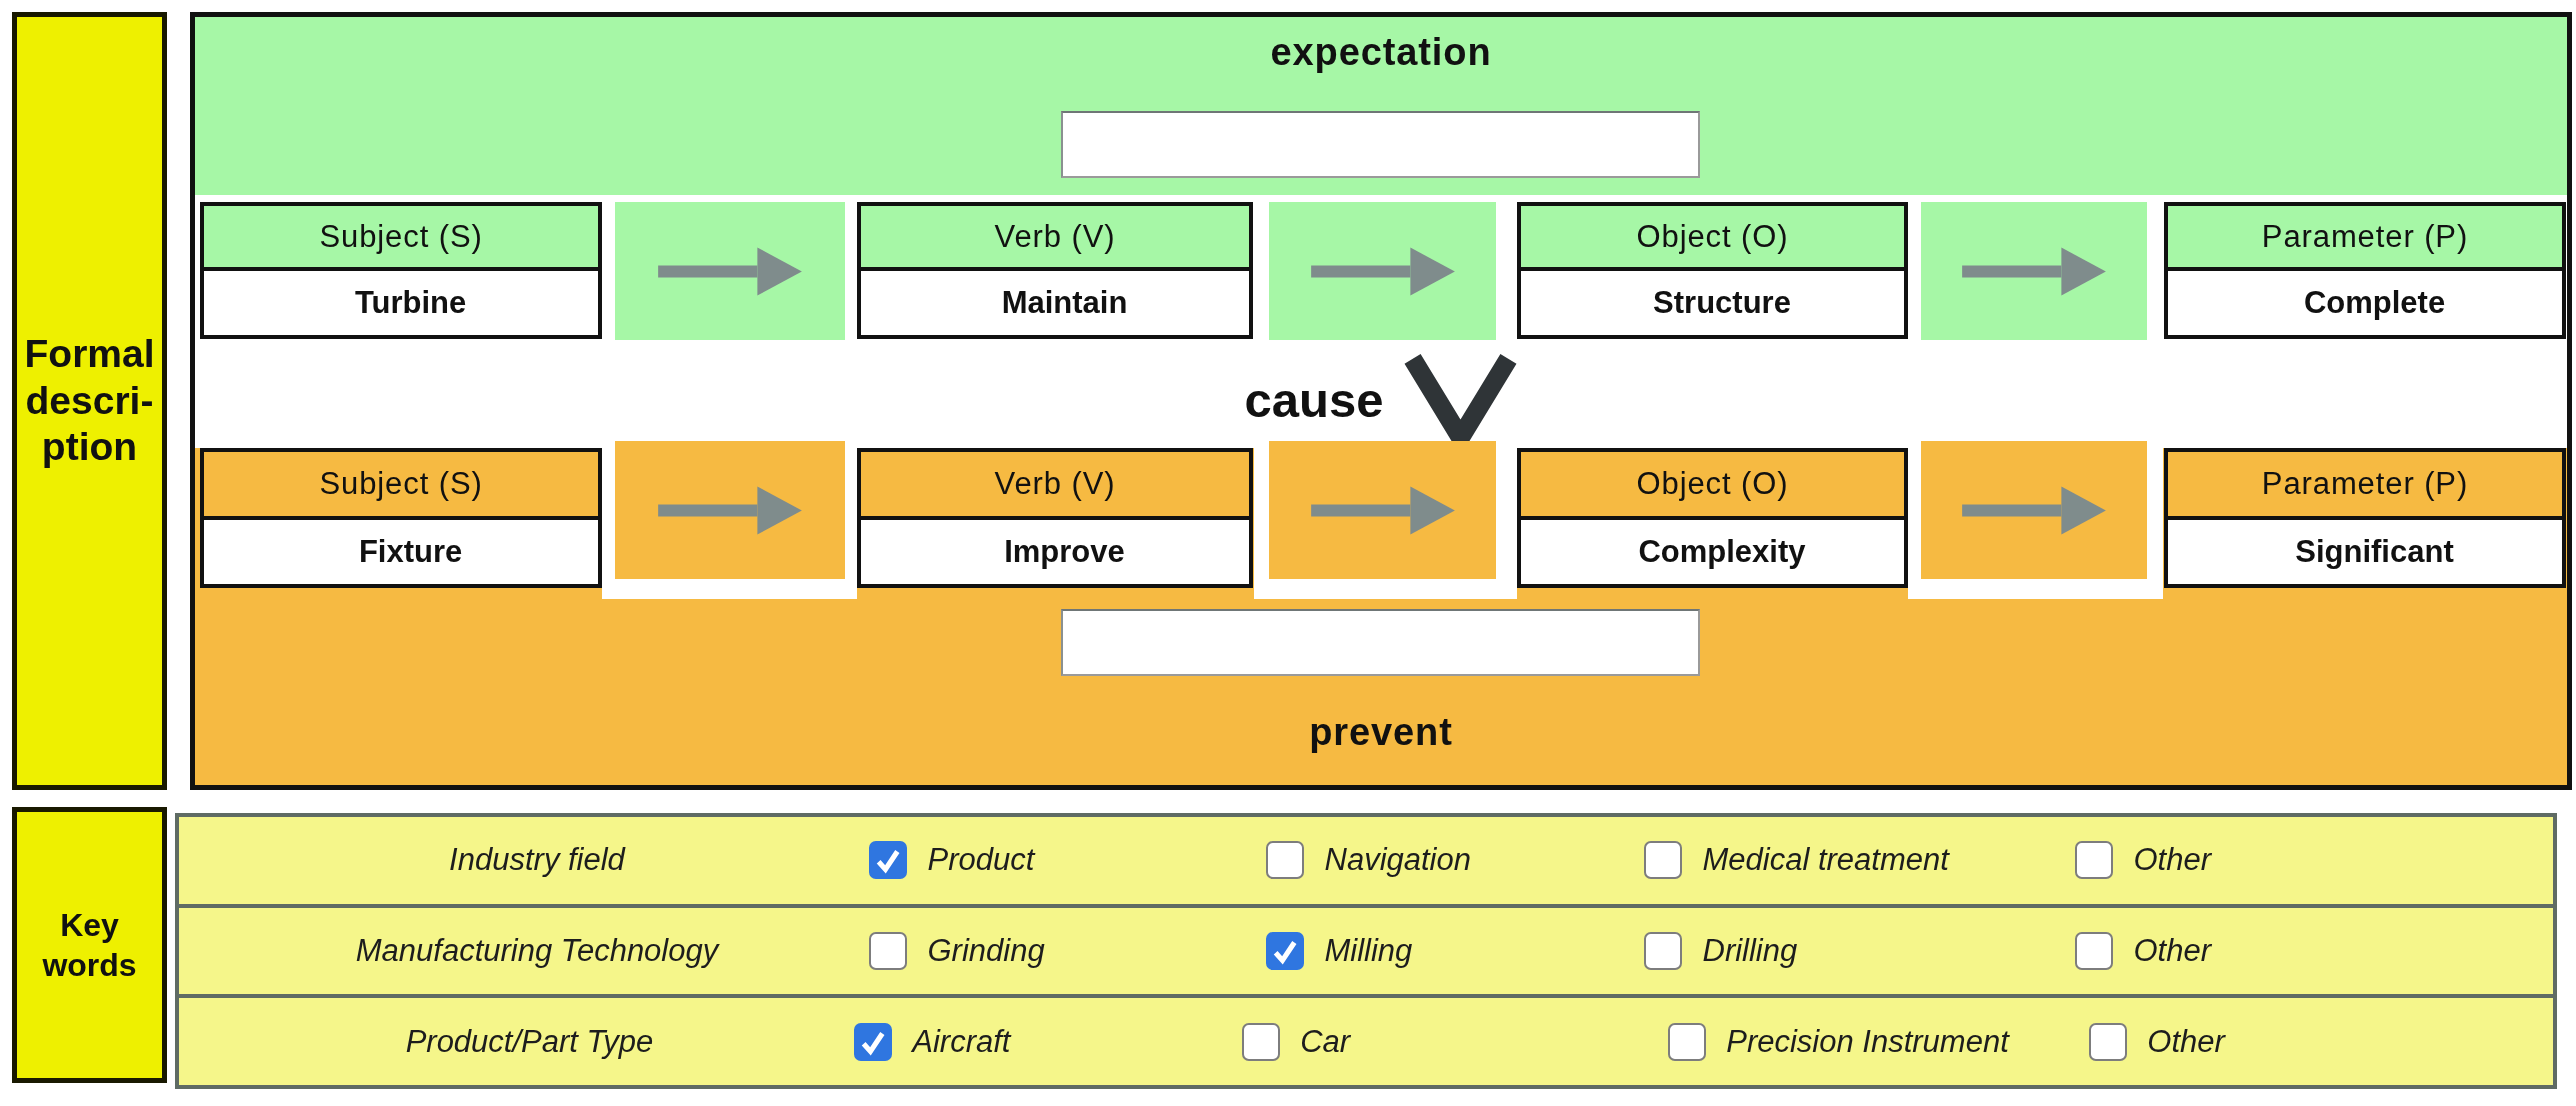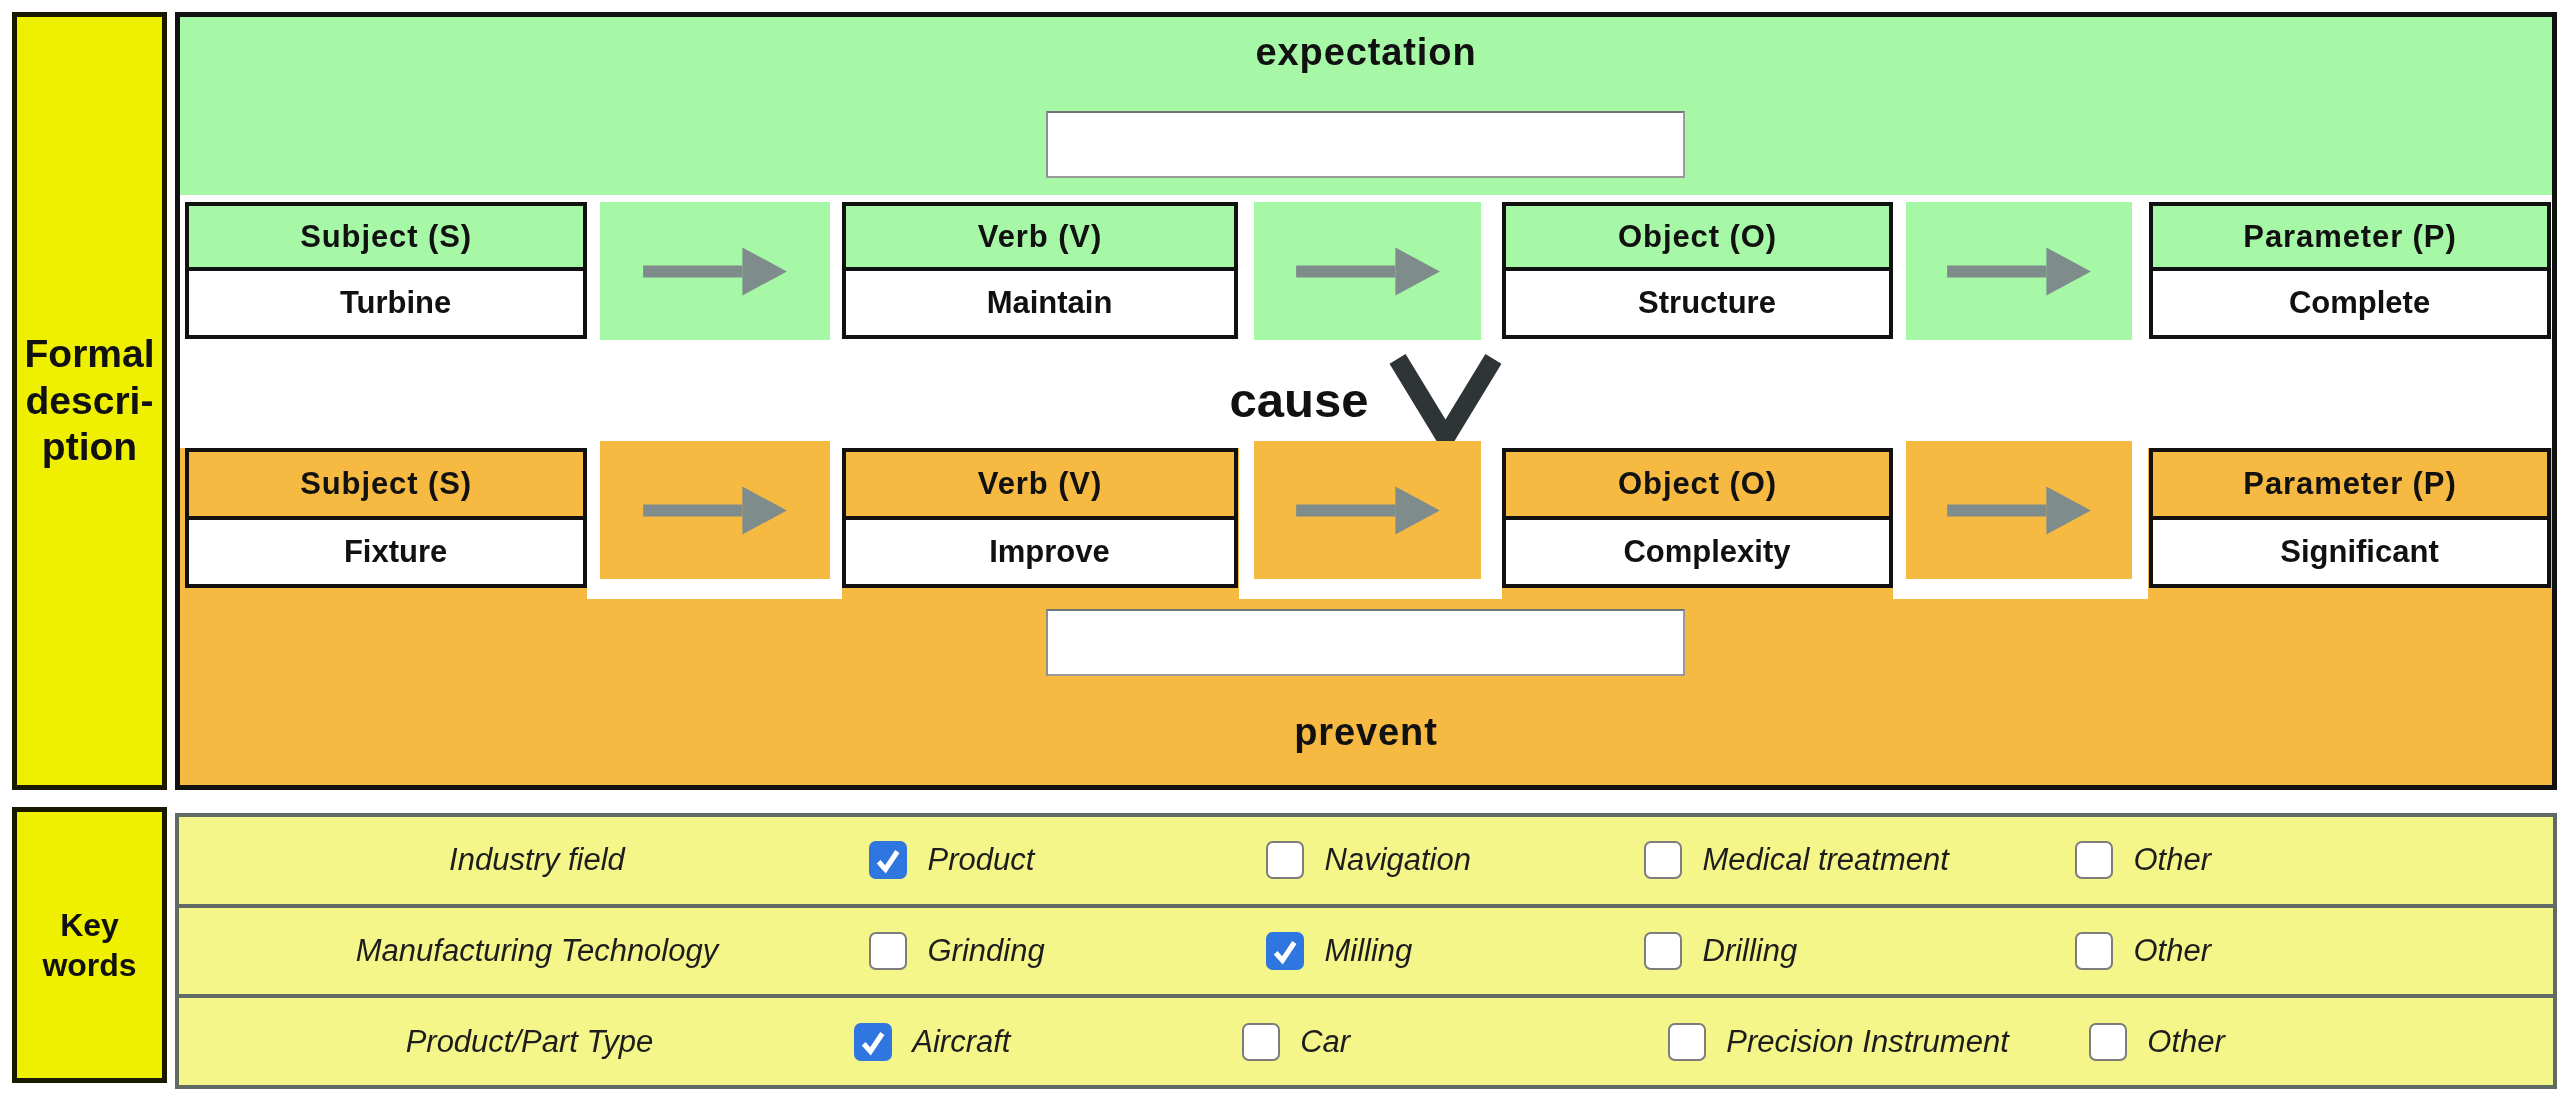--- a/index.html
+++ b/index.html
@@ -10,21 +10,21 @@
   
   .side-label{
     position:absolute;box-sizing:border-box;background:#eef000;border:5.1px solid #191900;
     display:flex;align-items:center;justify-content:center;text-align:center;
     font-weight:bold;white-space:pre-line;
   }
   .side-label.formal{left:12px;top:12px;width:155px;height:778px;font-size:39px;line-height:1.2;}
   .side-label.kw{left:12px;top:807px;width:155px;height:276px;font-size:32px;line-height:1.25;}
   
   .diagram{
-    position:absolute;left:175px;top:12px;width:2382px;height:778px;
+    position:absolute;left:190px;top:12px;width:2382px;height:778px;
     box-sizing:border-box;border:5.1px solid #111;background:#ffffff;
   }
   .band-green{position:absolute;left:0;top:0;width:100%;height:178px;background:#a6f7a6;}
   .band-orange{position:absolute;left:0;top:431px;width:100%;height:337px;background:#f6ba42;}
   .section-title{
     position:absolute;left:0;width:100%;text-align:center;
     font-weight:bold;font-size:38px;letter-spacing:0.9px;
   }
   .title-expectation{top:13.7px;}
   .title-prevent{top:694px;}
@@ -32,21 +32,21 @@
     position:absolute;left:866px;width:639px;height:67px;box-sizing:border-box;
     background:#ffffff;border:2.6px solid #9a9a9a;border-top-color:#6f7676;border-left-color:#8a9090;
     font-size:31px;font-family:"Liberation Sans","DejaVu Sans",sans-serif;padding:0 13.7px;
   }
   .input-top{top:94px;}
   .input-bottom{top:592px;}
   
   .sbox{position:absolute;box-sizing:border-box;border:4.3px solid #111;background:#fff;z-index:3;}
   .sbox-h{
     box-sizing:border-box;border-bottom:4.3px solid #111;display:flex;align-items:center;justify-content:center;
-    font-weight:bold;font-size:31px;letter-spacing:0.9px;
+    font-weight:normal;font-size:31px;letter-spacing:0.9px;
   }
   .sbox-v{display:flex;align-items:center;justify-content:center;font-weight:bold;font-size:31px;background:#fff;margin-left:19px;}
   .sbox.green .sbox-h{background:#a6f7a6;height:65px;}
   .sbox.green .sbox-v{height:64px;}
   .sbox.orange .sbox-h{background:#f6ba42;height:68px;}
   .sbox.orange .sbox-v{height:64px;}
   
   .acell{position:absolute;display:flex;align-items:center;justify-content:center;z-index:3;}
   .acell.green{background:#a6f7a6;}
   .acell.orange{background:#f6ba42;}

